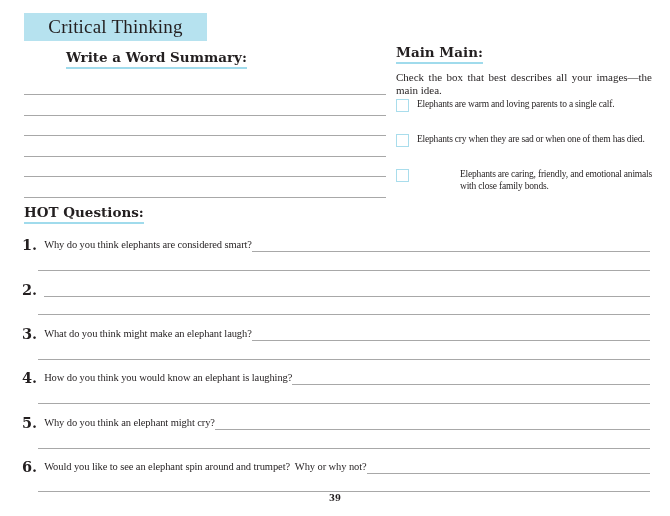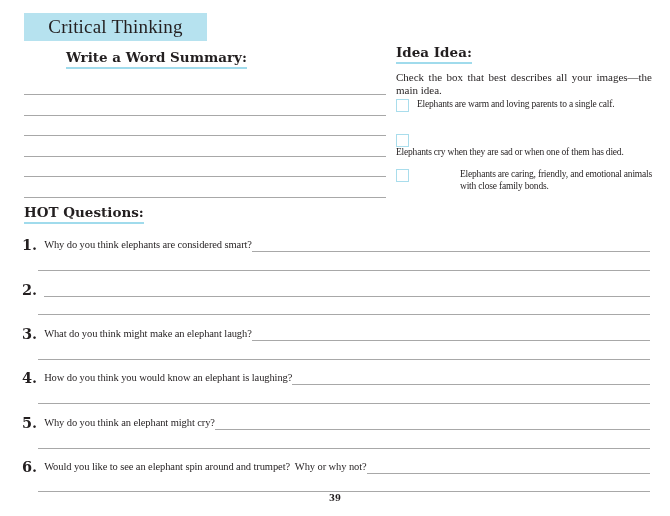--- a/index.html
+++ b/index.html
@@ -54,21 +54,21 @@
 
   
   .instruction {
     position: absolute; left: 396px; top: 71px; width: 256px;
     font-size: 11px; line-height: 13px; text-align: justify;
   }
   .option {
     position: absolute; left: 396px; width: 256px;
     display: flex; align-items: flex-start;
   }
-  .opt1 { top: 99px; } .opt2 { top: 134px; flex-direction: column; } .opt3 { top: 169px; gap: 43px; }
+  .opt1 { top: 99px; } .opt2 { top: 134px; } .opt3 { top: 169px; gap: 43px; }
   .checkbox {
     flex: none; width: 13px; height: 13px;
     border: 1.5px solid var(--checkbox-border);
     background: #fff; margin-right: 8px; margin-top: 0px;
   }
   .option-text {
     font-size: 9.5px; line-height: 11.5px; letter-spacing: -0.2px;
     text-align: justify; flex: 1;
   }
 
@@ -119,21 +119,21 @@
   <div class="summary-lines">
     <div class="write-line"></div>
     <div class="write-line"></div>
     <div class="write-line"></div>
     <div class="write-line"></div>
     <div class="write-line"></div>
     <div class="write-line"></div>
   </div>
 
   <h2 class="heading mainidea-heading">
-    <span class="rule-under">Idea Idea:</span>
+    <span class="rule-under">Main Main:</span>
   </h2>
   <p class="instruction">Check the box that best describes all your images—the main idea.</p>
 
   <div class="option opt1">
     <span class="checkbox" role="checkbox"></span>
     <span class="option-text">Elephants are warm and loving parents to a single calf.</span>
   </div>
   <div class="option opt2">
     <span class="checkbox" role="checkbox"></span>
     <span class="option-text">Elephants cry when they are sad or when one of them has died.</span>

